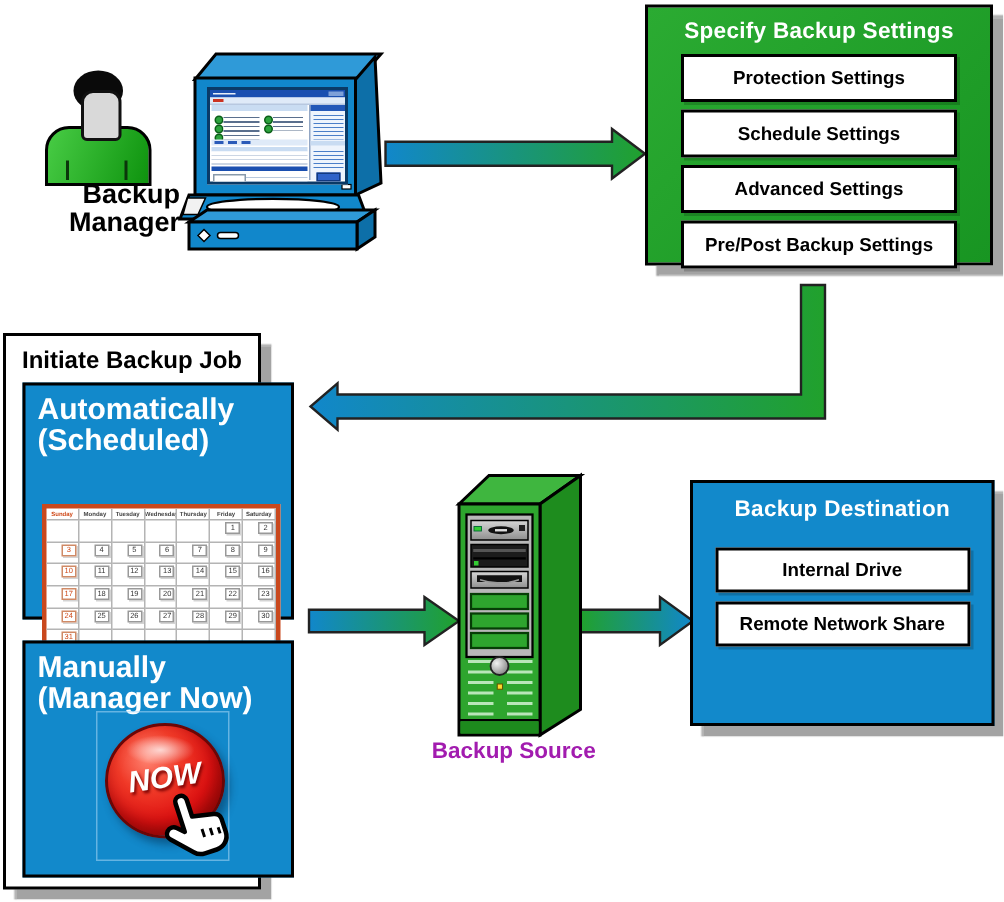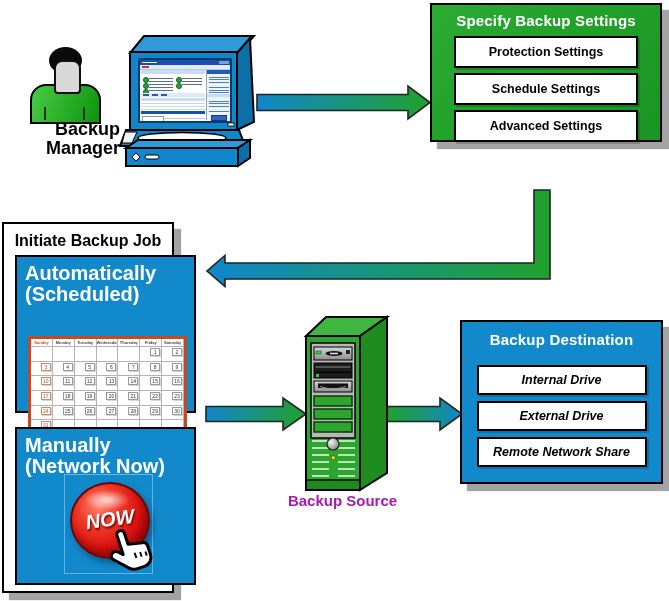--- a/index.html
+++ b/index.html
@@ -11,21 +11,21 @@
   .shadowed{box-shadow:7px 7px 1px 0 #a3a3a3;}
   .box-green{background:linear-gradient(135deg,#2bab32,#189522);border:2px solid #000;box-sizing:border-box;}
   .box-blue{background:#1289cb;border:2px solid #000;box-sizing:border-box;}
   .box-white{background:#fff;border:2px solid #000;box-sizing:border-box;}
   .box-title{color:#fff;font-weight:bold;font-size:15px;text-align:center;letter-spacing:.2px;}
   .btn-white{background:#fff;border:2px solid #000;box-sizing:border-box;margin:0 auto;
              font-weight:bold;font-size:12.5px;color:#000;text-align:center;
              box-shadow:2px 2px 0 rgba(0,0,0,0.18);}
 
   
-  #specify-box{left:430px;top:3px;width:232px;height:139px;}
+  #specify-box{left:430px;top:3px;width:232px;height:174px;}
   #specify-box .box-title{padding-top:7px;height:24px;}
   #specify-box .btn-white{width:184px;height:32px;line-height:28px;margin-bottom:5px;}
 
   
   #initiate-box{left:2px;top:222px;width:172px;height:371px;}
   #initiate-box > .title{color:#000;font-weight:bold;font-size:16px;text-align:center;padding-top:8px;}
   .blue-panel{position:absolute;left:11px;width:181px;height:158px;}
   #auto-panel{top:31px;}
   #manual-panel{top:203px;}
   .blue-heading{color:#fff;font-weight:bold;font-size:20px;line-height:21px;padding:6px 0 0 8px;}
@@ -52,21 +52,21 @@
   #now-button .gloss{position:absolute;left:12px;top:6px;width:46px;height:20px;border-radius:50%;
               background:radial-gradient(ellipse at center, rgba(255,255,255,0.75), rgba(255,255,255,0) 70%);}
   #now-button .now-text{position:absolute;left:0;top:24px;width:100%;text-align:center;
               font-weight:bold;font-style:italic;font-size:20px;color:#fff;transform:rotate(-8deg);
               text-shadow:1px 2px 2px #7e0404;}
   #hand-cursor{left:87px;top:95px;width:52px;height:54px;transform:rotate(-18deg);}
 
   
   #dest-box{left:460px;top:320px;width:203px;height:164px;}
   #dest-box .box-title{padding-top:9px;height:34px;}
-  #dest-box .btn-white{width:170px;height:30px;line-height:26px;margin-bottom:6px;font-style:italic;}
+  #dest-box .btn-white{width:170px;height:30px;line-height:26px;margin-bottom:6px;}
 
   
   #person{left:28px;top:46px;width:76px;height:76px;}
   #person .shirt{position:absolute;left:2px;top:38px;width:67px;height:36px;border:2px solid #000;
                  border-radius:16px 16px 0 0;background:linear-gradient(110deg,#48cc45,#0e930e);}
   #person .sleeve{position:absolute;width:2px;height:13px;background:#0b360b;top:61px;}
   #person .hair{position:absolute;left:21px;top:1px;width:33px;height:27px;border-radius:50%;background:#0a0a0a;}
   #person .face{position:absolute;left:26px;top:14px;width:23px;height:30px;background:#d9d9d9;
                 border:2px solid #111;border-radius:8px 8px 4px 4px;}
   #person-label{left:8px;top:120px;width:112px;text-align:right;font-weight:bold;font-size:18px;line-height:19px;color:#000;}
@@ -201,20 +201,21 @@
       <div class="s-rows2"></div>
         <div class="s-btn"></div>
     </div>
   </div>
 
   <div id="specify-box" class="abs box-green shadowed">
     <div class="box-title">Specify Backup Settings</div>
     <div class="btn-white">Protection Settings</div>
     <div class="btn-white">Schedule Settings</div>
     <div class="btn-white">Advanced Settings</div>
+    <div class="btn-white">Pre/Post Backup Settings</div>
   </div>
 
   <div id="initiate-box" class="abs box-white shadowed">
     <div class="title">Initiate Backup Job</div>
 
     <div id="auto-panel" class="blue-panel box-blue">
       <div class="blue-heading">
         <span>Automatically</span>
         <span>(Scheduled)</span>
       </div>
@@ -329,21 +330,21 @@
           <div class="cal-c"></div>
           <div class="cal-c"></div>
           <div class="cal-c"></div>
           <div class="cal-c"></div>
         </div>
     </div>
 
     <div id="manual-panel" class="blue-panel box-blue">
       <div class="blue-heading">
         <span>Manually</span>
-        <span>(Network Now)</span>
+        <span>(Manager Now)</span>
       </div>
       <div id="now-frame" class="abs"></div>
       <div id="now-button" class="abs">
         <div class="gloss"></div>
         <div class="now-text">NOW</div>
       </div>
       <svg id="hand-cursor" class="abs" viewBox="0 0 24 24">
         <path d="M10.3 1.6c-1 0-1.8.8-1.8 1.8v9.2l-2-1.9c-.8-.8-2.1-.8-2.9 0-.8.8-.8 2 0 2.8l5.6 5.9c.8.9 2 1.4 3.2 1.4h3.8c2.4 0 4.3-1.9 4.3-4.3v-4.2c0-1.1-.8-2-1.9-2.2l-6.5-1.3V3.4c0-1-.8-1.8-1.8-1.8z" fill="#fff" stroke="#000" stroke-width="1.4" stroke-linejoin="round"></path>
         <path d="M13.8 13.4v2.6 M16.3 13.9v2.3 M18.7 14.4v2" stroke="#000" stroke-width="0.9" fill="none"></path>
       </svg>
@@ -404,17 +405,16 @@
     <circle cx="33" cy="131" r="6" fill="url(#btng)" stroke="#222" stroke-width="1.2"></circle>
     <rect x="31.5" y="143" width="3.5" height="3.5" fill="#ffd92b" stroke="#665500" stroke-width="0.7"></rect>
     <path d="M6,167 L60,167" stroke="#000" stroke-width="1.5"></path>
     <rect x="7" y="168" width="52" height="8" fill="#1d8a1d"></rect>
   </svg>
   <div id="source-label" class="abs">Backup Source</div>
 
   <div id="dest-box" class="abs box-blue shadowed">
     <div class="box-title">Backup Destination</div>
     <div class="btn-white">Internal Drive</div>
-    <div class="btn-white">External Drive</div>
     <div class="btn-white">Remote Network Share</div>
   </div>
 
 </div>
 
 </body></html>

